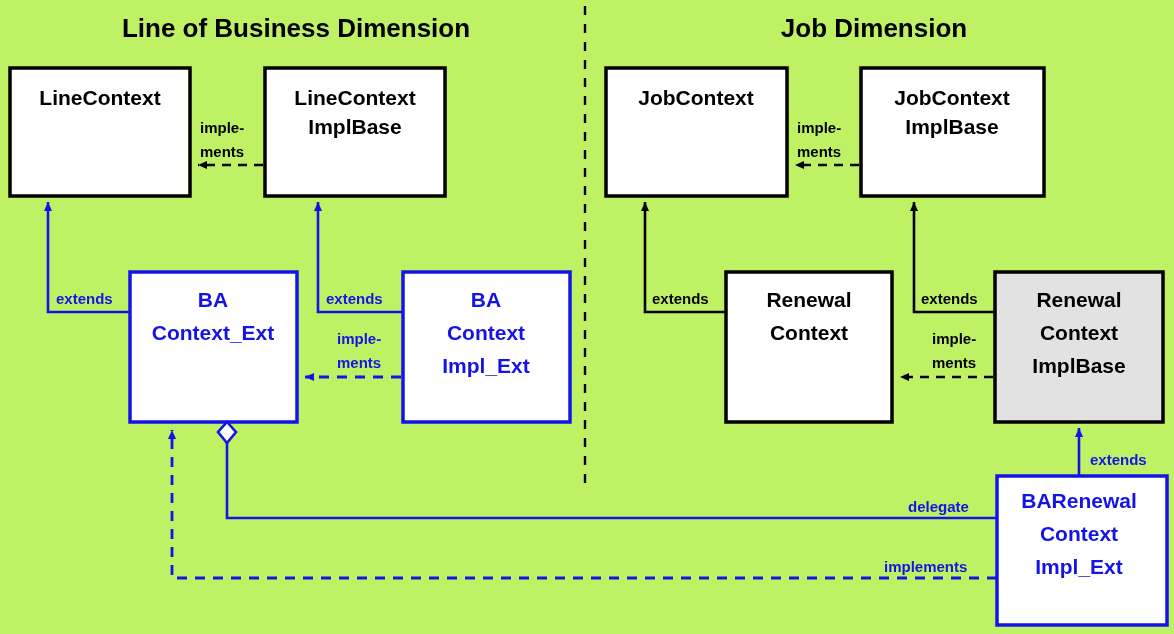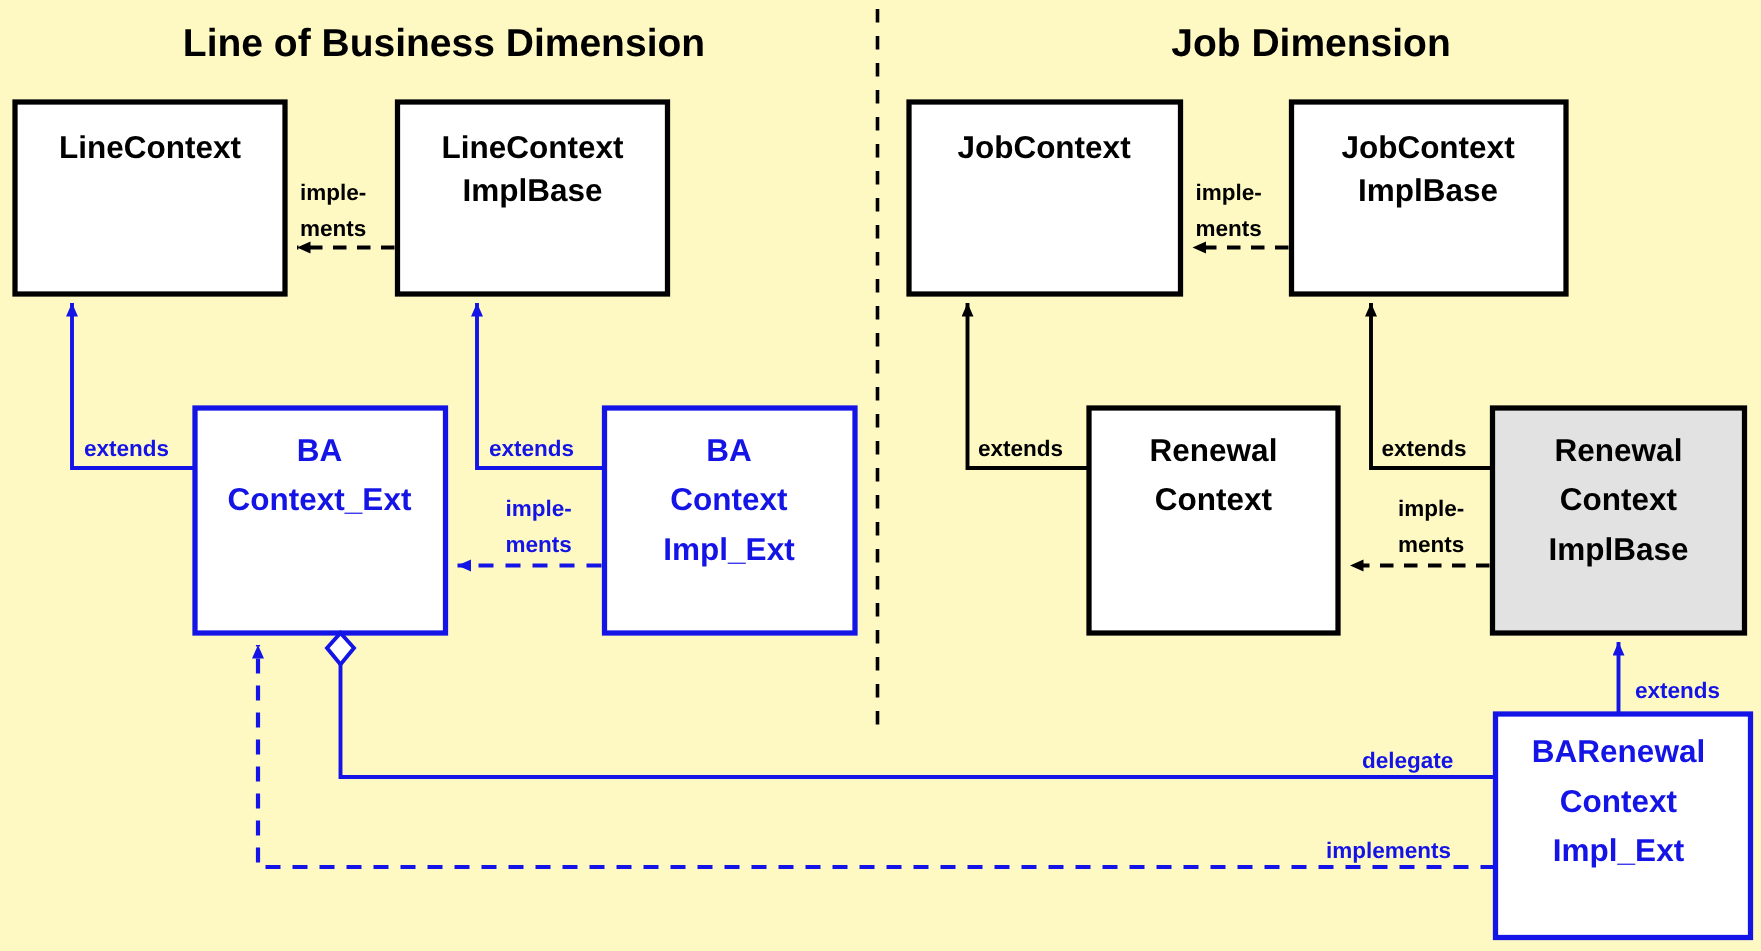--- a/index.html
+++ b/index.html
@@ -7,21 +7,21 @@
     padding: 0;
     background: #ffffff;
   }
   body {
     font-family: "Liberation Sans", sans-serif;
   }
   #diagram-root {
     position: relative;
     width: 1174px;
     height: 634px;
-    background: #fef9c3;
+    background: #bef264;
     overflow: hidden;
   }
   svg.canvas {
     position: absolute;
     top: 0;
     left: 0;
     width: 1174px;
     height: 634px;
   }
   .title-text {

